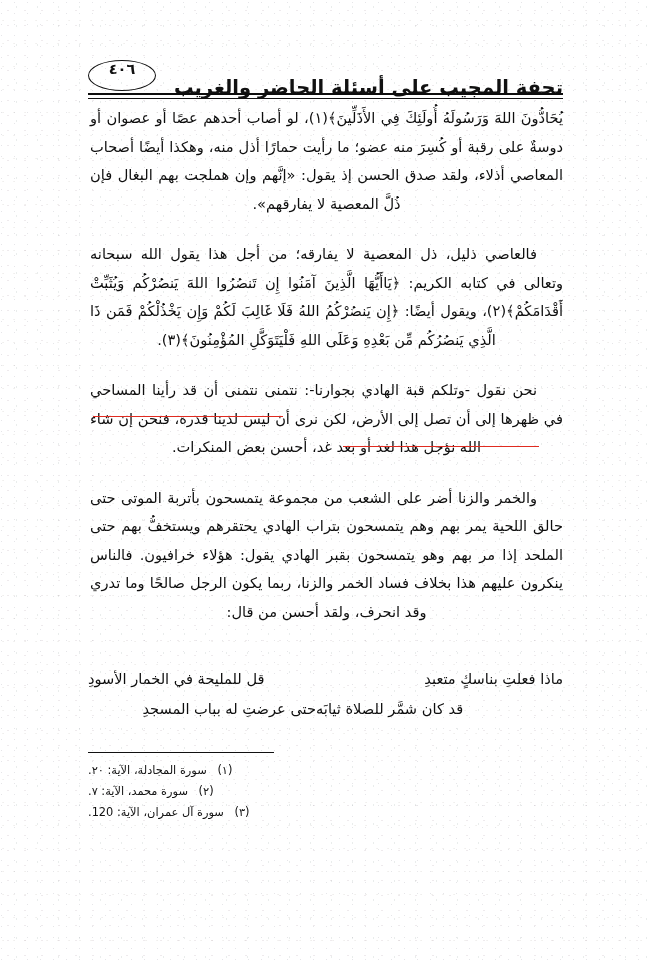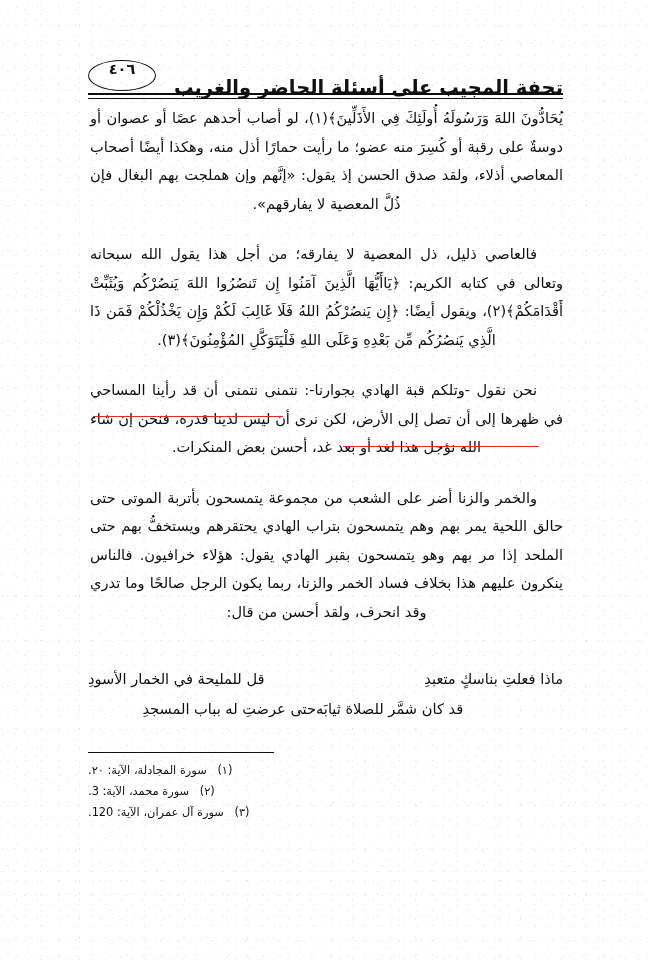--- a/index.html
+++ b/index.html
@@ -211,21 +211,21 @@
 
   <div class="footnote-rule"></div>
 
   <div class="footnotes">
     <div class="footnote">
       <span class="fn-marker">(١)</span>
       <span>سورة المجادلة، الآية: ٢٠.</span>
     </div>
     <div class="footnote">
       <span class="fn-marker">(٢)</span>
-      <span>سورة محمد، الآية: 3.</span>
+      <span>سورة محمد، الآية: ٧.</span>
     </div>
     <div class="footnote">
       <span class="fn-marker">(٣)</span>
       <span>سورة آل عمران، الآية: 120.</span>
     </div>
   </div>
 
 </div>
 
 </body></html>

